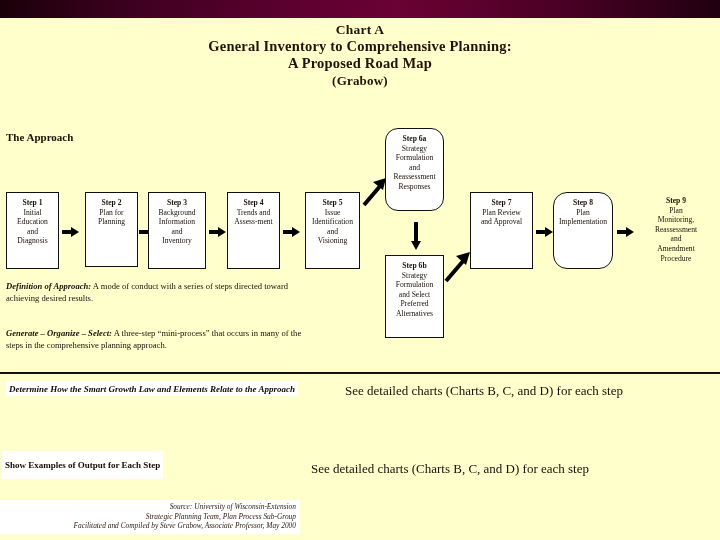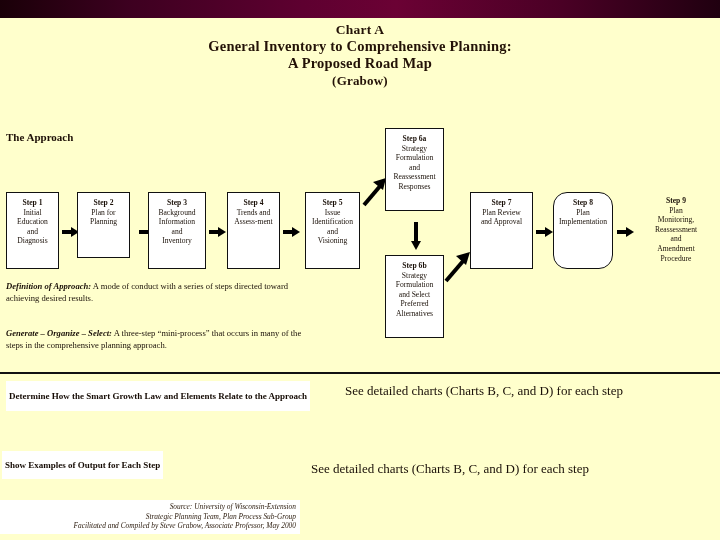--- a/index.html
+++ b/index.html
@@ -120,21 +120,21 @@
     <span>Initial</span><br>
     <span>Education</span><br>
     <span>and</span><br>
     <span>Diagnosis</span>
   </div>
   <div class="arrow-r" style="left:62px;top:227px;width:19px;height:10px;">
       <div class="shaft"></div>
       <div class="head"></div>
     </div>
 
-  <div class="stepbox" id="b2" style="left:77px;top:192px;width:53px;height:66px;">
+  <div class="stepbox" id="b2" style="left:85px;top:192px;width:53px;height:75px;">
     <span class="ttl">Step 2</span>
     <span>Plan for</span><br>
     <span>Planning</span>
   </div>
   <div class="arrow-r" style="left:139px;top:227px;width:19px;height:10px;">
       <div class="shaft"></div>
       <div class="head"></div>
     </div>
 
   <div class="stepbox" id="b3" style="left:148px;top:192px;width:58px;height:77px;">
@@ -165,21 +165,21 @@
     <span>Identification</span><br>
     <span>and</span><br>
     <span>Visioning</span>
   </div>
 
   <svg style="position:absolute;left:362px;top:178px;width:26px;height:30px;" viewBox="0 0 26 30">
     <line x1="2" y1="27" x2="19" y2="7" stroke="#000" stroke-width="4"></line>
     <polygon points="24,0 11,4 21,12" fill="#000"></polygon>
   </svg>
 
-  <div class="stepbox" id="b6a" style="left:385px;top:128px;width:59px;height:83px;">
+  <div class="stepbox" id="b6a" style="left:385px;top:128px;width:59px;height:83px;border-radius:13px;">
     <span class="ttl">Step 6a</span>
     <span>Strategy</span><br>
     <span>Formulation</span><br>
     <span>and</span><br>
     <span>Reassessment</span><br>
     <span>Responses</span>
   </div>
 
   <div class="arrow-d" style="left:411px;top:222px;width:10px;height:30px;">
       <div class="shaft"></div>
@@ -233,21 +233,21 @@
   <div class="deftext" style="left:6px;top:281px;width:300px;">
     <i>Definition of Approach:</i><span> A mode of conduct with a series of steps directed toward achieving desired results.</span>
   </div>
 
   <div class="deftext" style="left:6px;top:328px;width:300px;">
     <i>Generate – Organize – Select:</i><span> A three-step “mini-process” that occurs in many of the steps in the comprehensive planning approach.</span>
   </div>
 
   <div class="rule" style="top:372px;"></div>
 
-  <div class="whitebar" style="left:6px;top:381px;height:30px;">Determine How the Smart Growth Law and Elements Relate to the Approach</div>
+  <div class="whitebar" style="left:6px;top:381px;height:15px;font-style:italic;">Determine How the Smart Growth Law and Elements Relate to the Approach</div>
   <div class="plainnote" style="left:345px;top:383px;">See detailed charts (Charts B, C, and D) for each step</div>
 
   <div class="whitebar" style="left:2px;top:451px;height:28px;">Show Examples of Output for Each Step</div>
   <div class="plainnote" style="left:311px;top:461px;">See detailed charts (Charts B, C, and D) for each step</div>
 
   <div class="source" style="left:0px;top:500px;width:300px;text-align:right;">
     <div>Source: University of Wisconsin-Extension</div>
     <div style="padding-left:26px;">Strategic Planning Team, Plan Process Sub-Group</div>
     <div style="padding-left:26px;">Facilitated and Compiled by Steve Grabow, Associate Professor, May 2000</div>
   </div>

